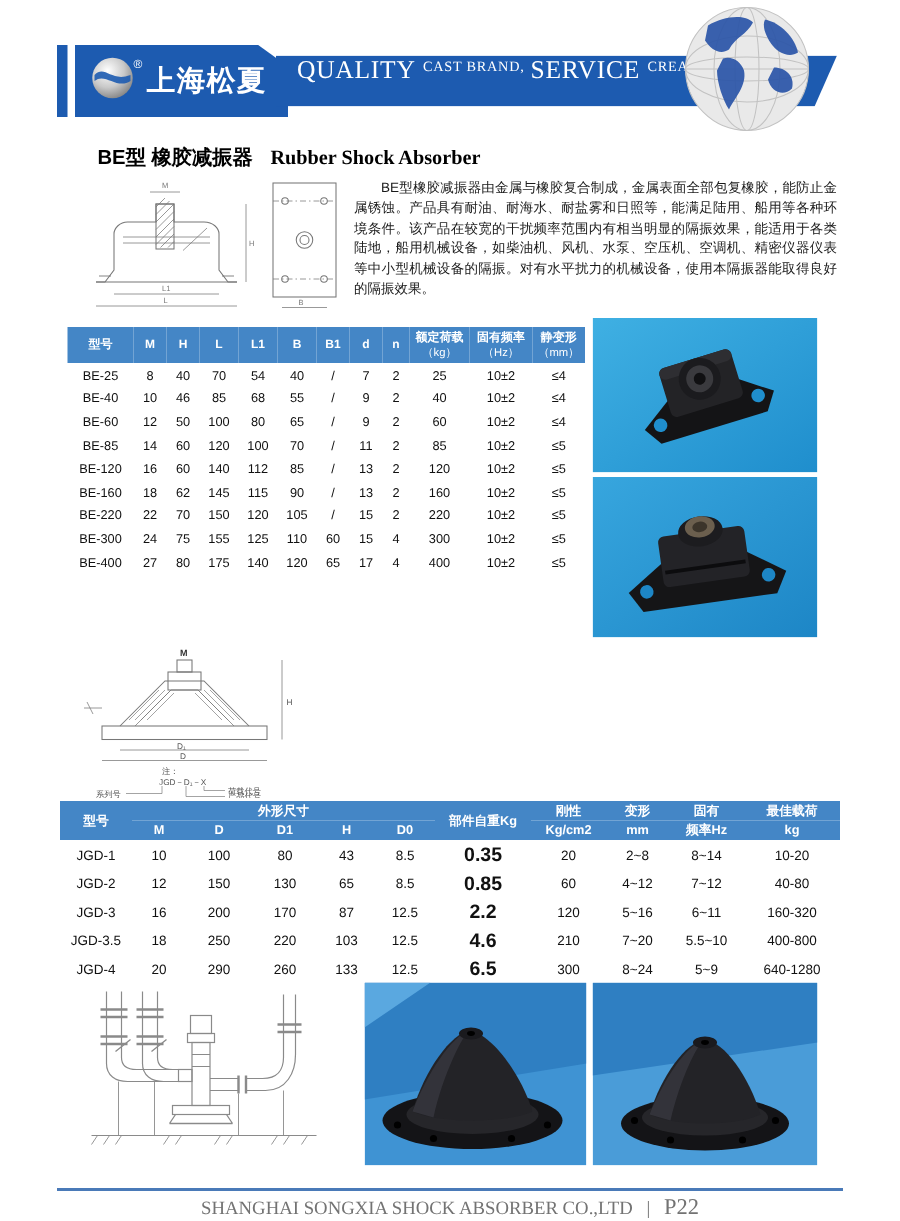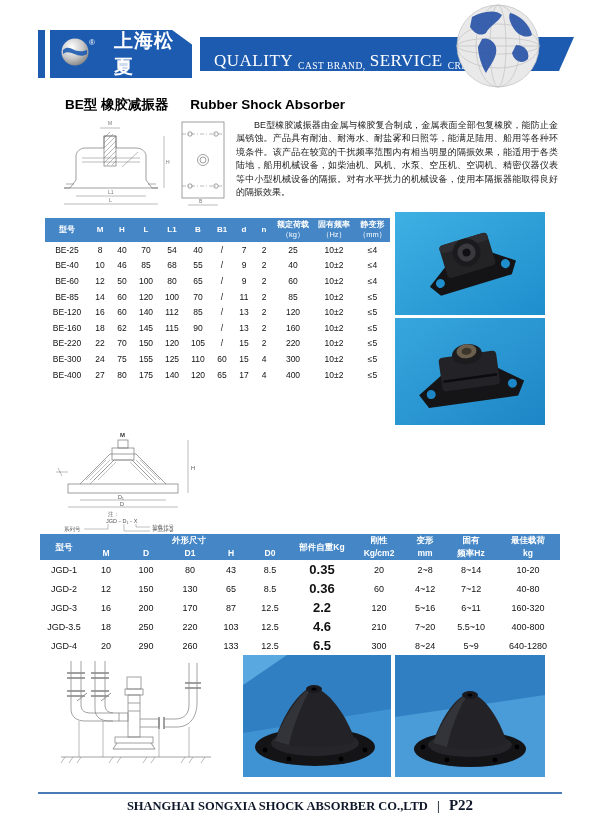--- a/index.html
+++ b/index.html
@@ -3,32 +3,32 @@
 <meta charset="utf-8">
 <style>
   html,body{margin:0;padding:0;background:#fff;}
   .page{position:relative;width:600px;height:814px;background:#fff;overflow:hidden;
         font-family:"Liberation Sans","DejaVu Sans",sans-serif;color:#222;}
   
   .hdr-bar{position:absolute;left:38px;top:30px;width:7px;height:48px;background:#1d5bb0;}
   .logo-box{position:absolute;left:50px;top:30px;width:142px;height:48px;background:#1d5bb0;
             clip-path:polygon(0 0,86% 0,100% 30%,100% 100%,0 100%);
             display:flex;align-items:center;padding-left:10px;box-sizing:border-box;}
-  .logo-cn{color:#fff;font-size:19px;font-weight:bold;letter-spacing:1px;margin-left:18px;}
+  .logo-cn{color:#fff;font-size:19px;font-weight:bold;letter-spacing:1px;margin-left:2px;}
   .logo-reg{color:#fff;font-size:8px;position:relative;top:-12px;left:-1px;}
-  .banner{position:absolute;left:200px;top:37px;width:374px;height:34px;background:#1d5bb0;
+  .banner{position:absolute;left:184px;top:37px;width:374px;height:34px;background:#1d5bb0;
           clip-path:polygon(0 0,100% 0,calc(100% - 15px) 100%,0 100%);
-          display:flex;align-items:flex-end;padding-left:14px;box-sizing:border-box;
+          display:flex;align-items:flex-start;padding-left:14px;box-sizing:border-box;
           font-family:"Liberation Serif","DejaVu Serif",serif;color:#fff;}
   .sl-big{font-size:17px;letter-spacing:.5px;}
   .sl-small{font-size:9.5px;margin:3px 4px 0 5px;letter-spacing:.5px;}
   .globe{position:absolute;left:452px;top:3px;width:92px;height:86px;}
   
   .be-title{position:absolute;left:65px;top:96px;font-size:13.5px;font-weight:bold;color:#000;}
-  .be-title .en{font-family:Liberation Sans, sans-serif;font-weight:bold;margin-left:18px;}
+  .be-title .en{font-family:Liberation Serif, serif;font-weight:bold;margin-left:8px;}
   .be-drawing{position:absolute;left:52px;top:112px;width:180px;height:100px;}
   .be-desc{position:absolute;left:236px;top:119px;width:322px;font-size:9px;line-height:13.4px;
            text-align:justify;text-indent:2em;color:#1a1a1a;}
   
   table{border-collapse:collapse;table-layout:fixed;}
   .be-table{position:absolute;left:45px;top:218px;width:345px;font-size:8.5px;}
   .be-table th{background:#4486c6;color:#fff;font-weight:bold;font-size:8px;padding:2px 0;line-height:10px;}
   .be-table td{text-align:center;padding:0;height:15.6px;color:#111;}
   .jgd-table{position:absolute;left:40px;top:534px;width:520px;font-size:9px;}
   .jgd-table th{background:#4486c6;color:#fff;font-weight:bold;font-size:8.5px;padding:1px 0;line-height:11px;}
@@ -43,21 +43,21 @@
   .p-jgd2{left:395px;top:655px;width:150px;height:122px;}
   
   .jgd-drawing{position:absolute;left:48px;top:428px;width:155px;height:104px;}
   .jgd-title{position:absolute;left:207px;top:440px;font-size:14.5px;font-weight:bold;color:#000;}
   .jgd-desc{position:absolute;left:206px;top:462px;width:354px;font-size:9.3px;line-height:14.6px;
             text-align:justify;color:#1a1a1a;}
   .inst-drawing{position:absolute;left:55px;top:657px;width:162px;height:118px;}
   
   .footer-line{position:absolute;left:38px;top:792px;width:524px;border-top:2px solid #4a7ab8;}
   .footer{position:absolute;left:0;top:797px;width:600px;text-align:center;
-          font-family:"Liberation Serif","DejaVu Serif",serif;font-weight:bold;color:#0f172a;font-size:12.5px;}
+          font-family:"Liberation Serif","DejaVu Serif",serif;font-weight:normal;color:#737373;font-size:12.5px;}
   .footer .pg{font-size:15px;}
   .footer .sep{margin:0 6px;}
   svg text{font-family:"Liberation Sans","DejaVu Sans",sans-serif;}
 </style>
 </head>
 <body>
 
 <div class="page">
 
   <div class="hdr-bar"></div>
@@ -477,21 +477,21 @@
           <td>8~14</td>
           <td>10-20</td>
         </tr>
         <tr>
           <td>JGD-2</td>
           <td>12</td>
           <td>150</td>
           <td>130</td>
           <td>65</td>
           <td>8.5</td>
-          <td>0.36</td>
+          <td>0.85</td>
           <td>60</td>
           <td>4~12</td>
           <td>7~12</td>
           <td>40-80</td>
         </tr>
         <tr>
           <td>JGD-3</td>
           <td>16</td>
           <td>200</td>
           <td>170</td>

